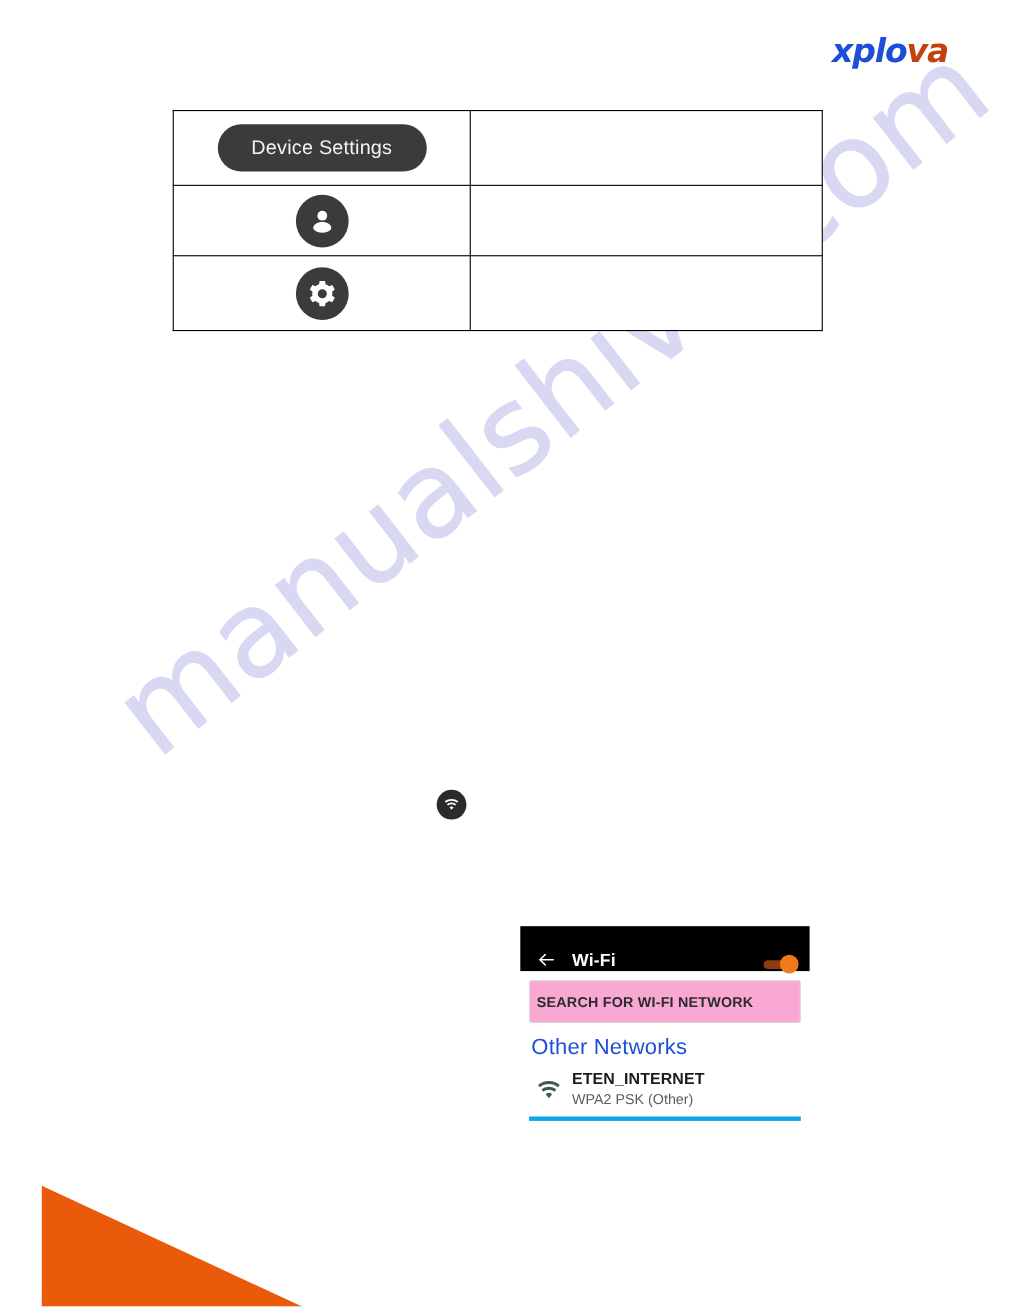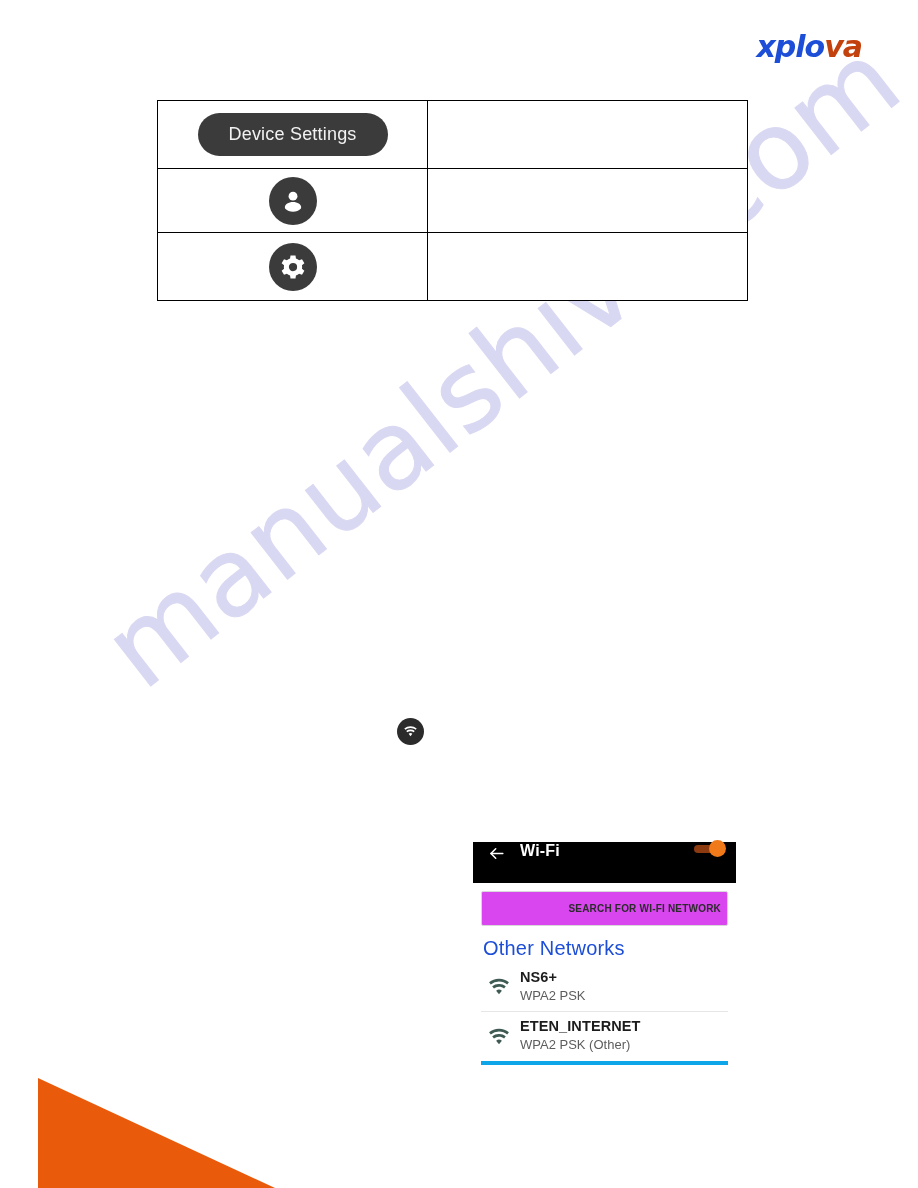--- a/index.html
+++ b/index.html
@@ -136,21 +136,21 @@
     top: 842px;
     width: 263px;
     z-index: 4;
     background: #ffffff;
     font-family: "Liberation Sans", sans-serif;
   }
   .wifi-header {
     height: 41px;
     background: #000000;
     display: flex;
-    align-items: flex-start;
+    align-items: flex-end;
     padding: 0 10px 0 12px;
     box-sizing: border-box;
   }
   .wifi-back {
     width: 22px;
     height: 22px;
     display: flex;
     align-items: center;
     justify-content: center;
     flex: none;
@@ -191,27 +191,27 @@
 
   .wifi-body {
     background: #ffffff;
     padding: 8px 8px 0 8px;
     box-sizing: border-box;
   }
   .search-button {
     display: block;
     width: 100%;
     box-sizing: border-box;
-    background: #d946ef;
+    background: #f9a8d4;
     border: 1px solid #d8d8d8;
     border-radius: 2px;
     padding: 11px 6px;
-    text-align: right;
+    text-align: left;
     font-family: "Liberation Sans", sans-serif;
-    font-size: 10px;
+    font-size: 13px;
     font-weight: bold;
     color: #2b2b2b;
     letter-spacing: 0.2px;
   }
   .section-label {
     color: #1d4ed8;
     font-size: 20px;
     padding: 11px 2px 3px 2px;
     letter-spacing: 0.2px;
   }
@@ -330,33 +330,20 @@
     </div>
 
     <div class="wifi-body">
 
       <div class="search-button">SEARCH FOR WI-FI NETWORK</div>
 
       <div class="section-label">Other Networks</div>
 
       <div class="network-list">
 
-        <div class="network-item">
-          <span class="network-icon">
-            <svg width="26" height="20" viewBox="0 0 24 19" aria-hidden="true">
-              <path fill="#3e5a53" d="M12 17.4l2.75-3.45a4.35 4.35 0 0 0-5.5 0L12 17.4z"></path>
-              <path fill="#3e5a53" d="M12 10.15c1.83 0 3.5.64 4.83 1.7l1.62-2.03A9.62 9.62 0 0 0 12 7.63a9.62 9.62 0 0 0-6.45 2.19l1.62 2.03A7.5 7.5 0 0 1 12 10.15z"></path>
-              <path fill="#3e5a53" d="M12 5.2c2.97 0 5.7 1.06 7.8 2.83l1.62-2.03A14.1 14.1 0 0 0 12 2.6 14.1 14.1 0 0 0 2.58 6l1.62 2.03A12.1 12.1 0 0 1 12 5.2z"></path>
-            </svg>
-          </span>
-          <span class="network-text">
-            <span class="network-name" style="display:block">NS6+</span>
-            <span class="network-security" style="display:block">WPA2 PSK</span>
-          </span>
-        </div>
 
         <div class="network-item">
           <span class="network-icon">
             <svg width="26" height="20" viewBox="0 0 24 19" aria-hidden="true">
               <path fill="#3e5a53" d="M12 17.4l2.75-3.45a4.35 4.35 0 0 0-5.5 0L12 17.4z"></path>
               <path fill="#3e5a53" d="M12 10.15c1.83 0 3.5.64 4.83 1.7l1.62-2.03A9.62 9.62 0 0 0 12 7.63a9.62 9.62 0 0 0-6.45 2.19l1.62 2.03A7.5 7.5 0 0 1 12 10.15z"></path>
               <path fill="#3e5a53" d="M12 5.2c2.97 0 5.7 1.06 7.8 2.83l1.62-2.03A14.1 14.1 0 0 0 12 2.6 14.1 14.1 0 0 0 2.58 6l1.62 2.03A12.1 12.1 0 0 1 12 5.2z"></path>
             </svg>
           </span>
           <span class="network-text">

